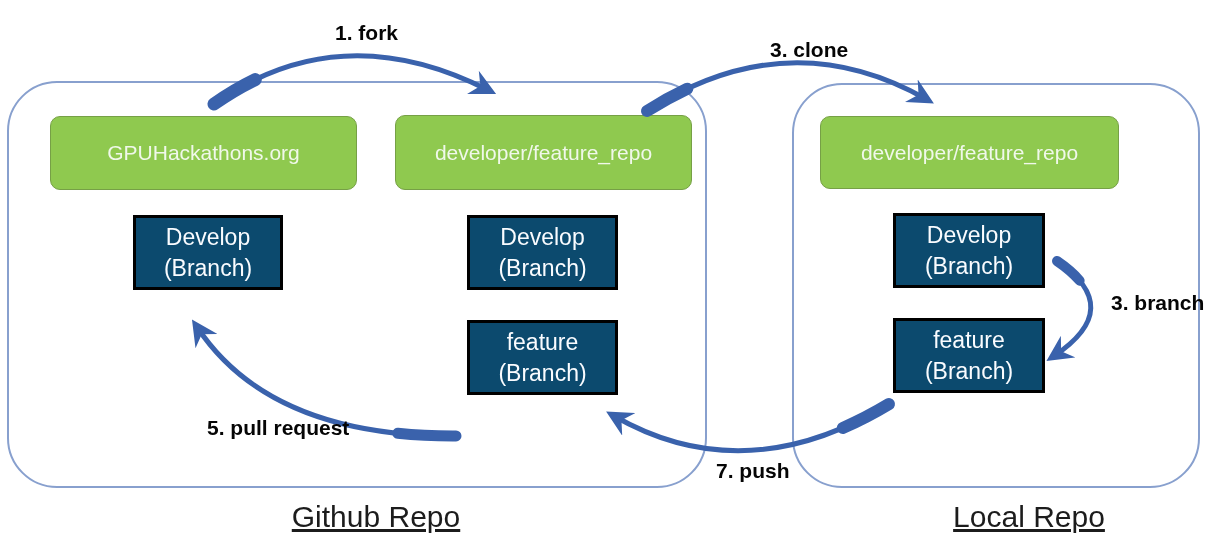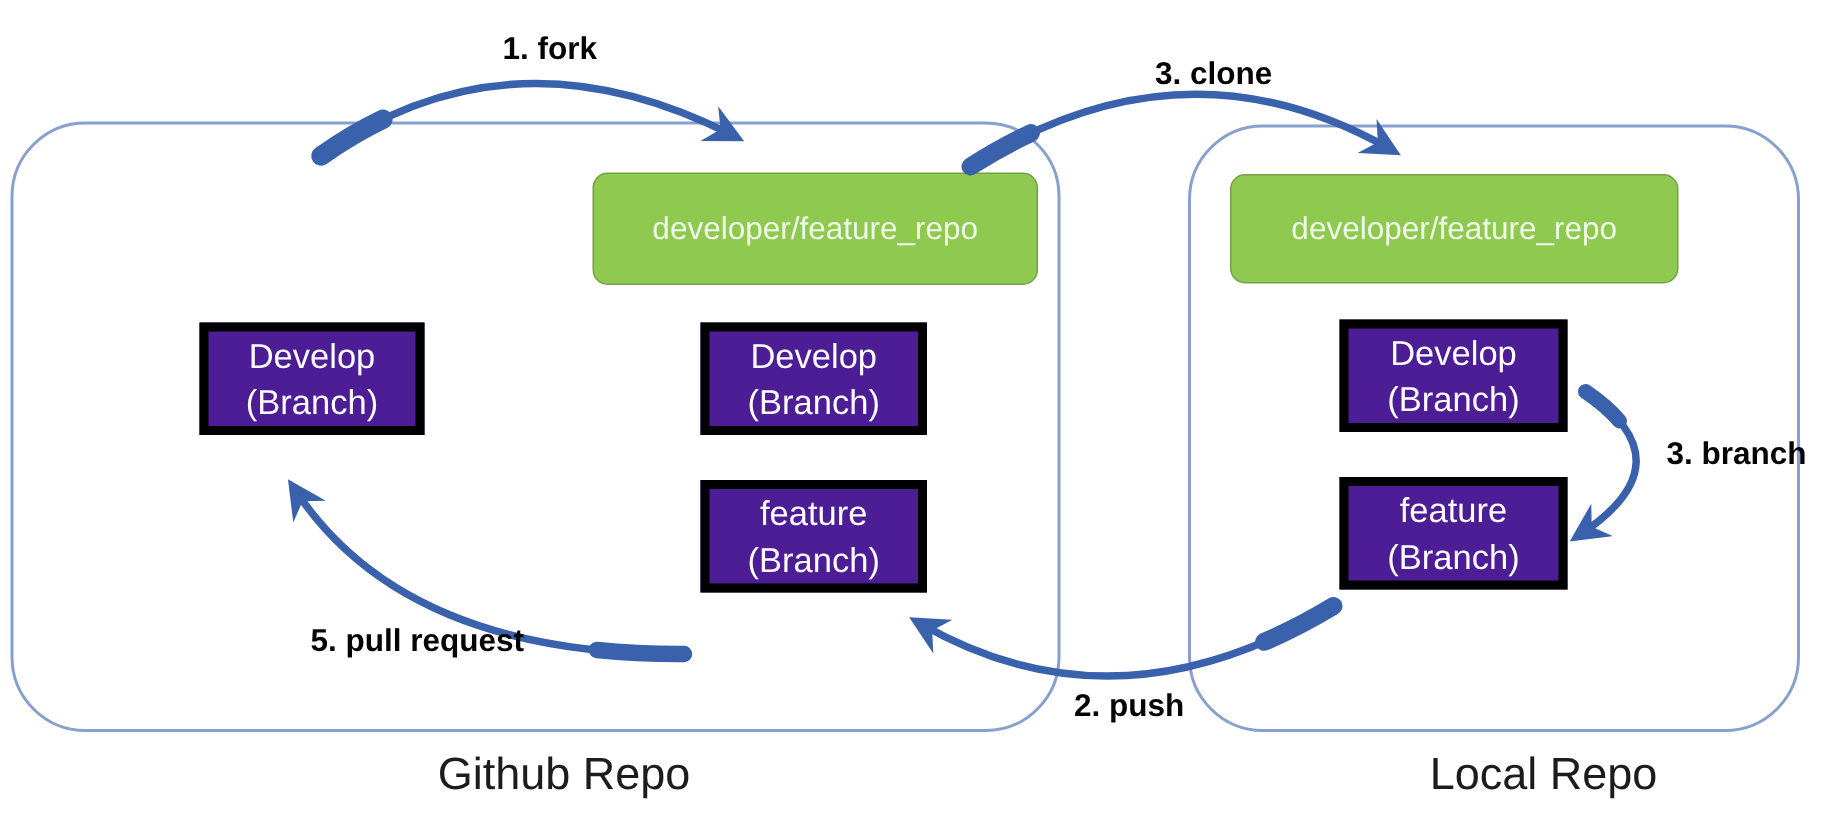--- a/index.html
+++ b/index.html
@@ -10,43 +10,47 @@
   .repo-container{
     position:absolute;border:2px solid #88a0ce;border-radius:50px;
     background:transparent;box-sizing:border-box;
   }
   .gbox{
     position:absolute;background:#8fc94f;border:1px solid #76a046;border-radius:10px;
     color:#f0f8ea;display:flex;align-items:center;justify-content:center;
     font-size:21px;box-sizing:border-box;text-align:center;
   }
   .bbox{
-    position:absolute;background:#4c1d95;border:6px solid #000000;
+    position:absolute;background:#0c4a6e;border:3px solid #000000;
     color:#fafcff;display:flex;flex-direction:column;align-items:center;justify-content:center;
     font-size:23px;line-height:1.32;text-align:center;box-sizing:border-box;
   }
   .step{
     position:absolute;font-weight:bold;font-size:21px;color:#050505;white-space:nowrap;
   }
   .repo-label{
     position:absolute;font-size:30px;color:#1c1c1c;white-space:nowrap;
     transform:translateX(-50%);
+    text-decoration:underline;
   }
   svg.arrows{position:absolute;left:0;top:0;pointer-events:none;}
   .arrow-main{fill:none;stroke:#3a62ac;stroke-width:5;}
   .arrow-tail{fill:none;stroke:#3a62ac;stroke-linecap:round;}
 </style>
 </head>
 <body>
 
 <div class="canvas">
 
   <div class="repo-container" style="left:7px;top:81px;width:700px;height:407px;"></div>
   <div class="repo-container" style="left:792px;top:83px;width:408px;height:405px;"></div>
 
+  <div class="gbox" style="left:50px;top:116px;width:307px;height:74px;">
+    <span>GPUHackathons.org</span>
+  </div>
   <div class="gbox" style="left:395px;top:115px;width:297px;height:75px;">
     <span>developer/feature_repo</span>
   </div>
   <div class="gbox" style="left:820px;top:116px;width:299px;height:73px;">
     <span>developer/feature_repo</span>
   </div>
 
   <div class="bbox" style="left:133px;top:215px;width:150px;height:75px;">
     <span>Develop</span>
     <span>(Branch)</span>
@@ -92,19 +96,19 @@
     </g>
     <g>
       <path class="arrow-main" d="M 456 436 Q 270 437 197 327" marker-end="url(#ah)"></path>
       <path class="arrow-tail" d="M 456 436 Q 270 437 197 327" stroke-width="11" stroke-dasharray="58 2000"></path>
     </g>
   </svg>
 
   <div class="step" style="left:335px;top:21px;">1. fork</div>
   <div class="step" style="left:770px;top:38px;">3. clone</div>
   <div class="step" style="left:1091px;top:291px;margin-left:20px;">3. branch</div>
-  <div class="step" style="left:716px;top:459px;">2. push</div>
+  <div class="step" style="left:716px;top:459px;">7. push</div>
   <div class="step" style="left:207px;top:416px;">5. pull request</div>
 
   <div class="repo-label" style="left:376px;top:500px;">Github Repo</div>
   <div class="repo-label" style="left:985px;top:500px;margin-left:44px;">Local Repo</div>
 
 </div>
 
 </body></html>

